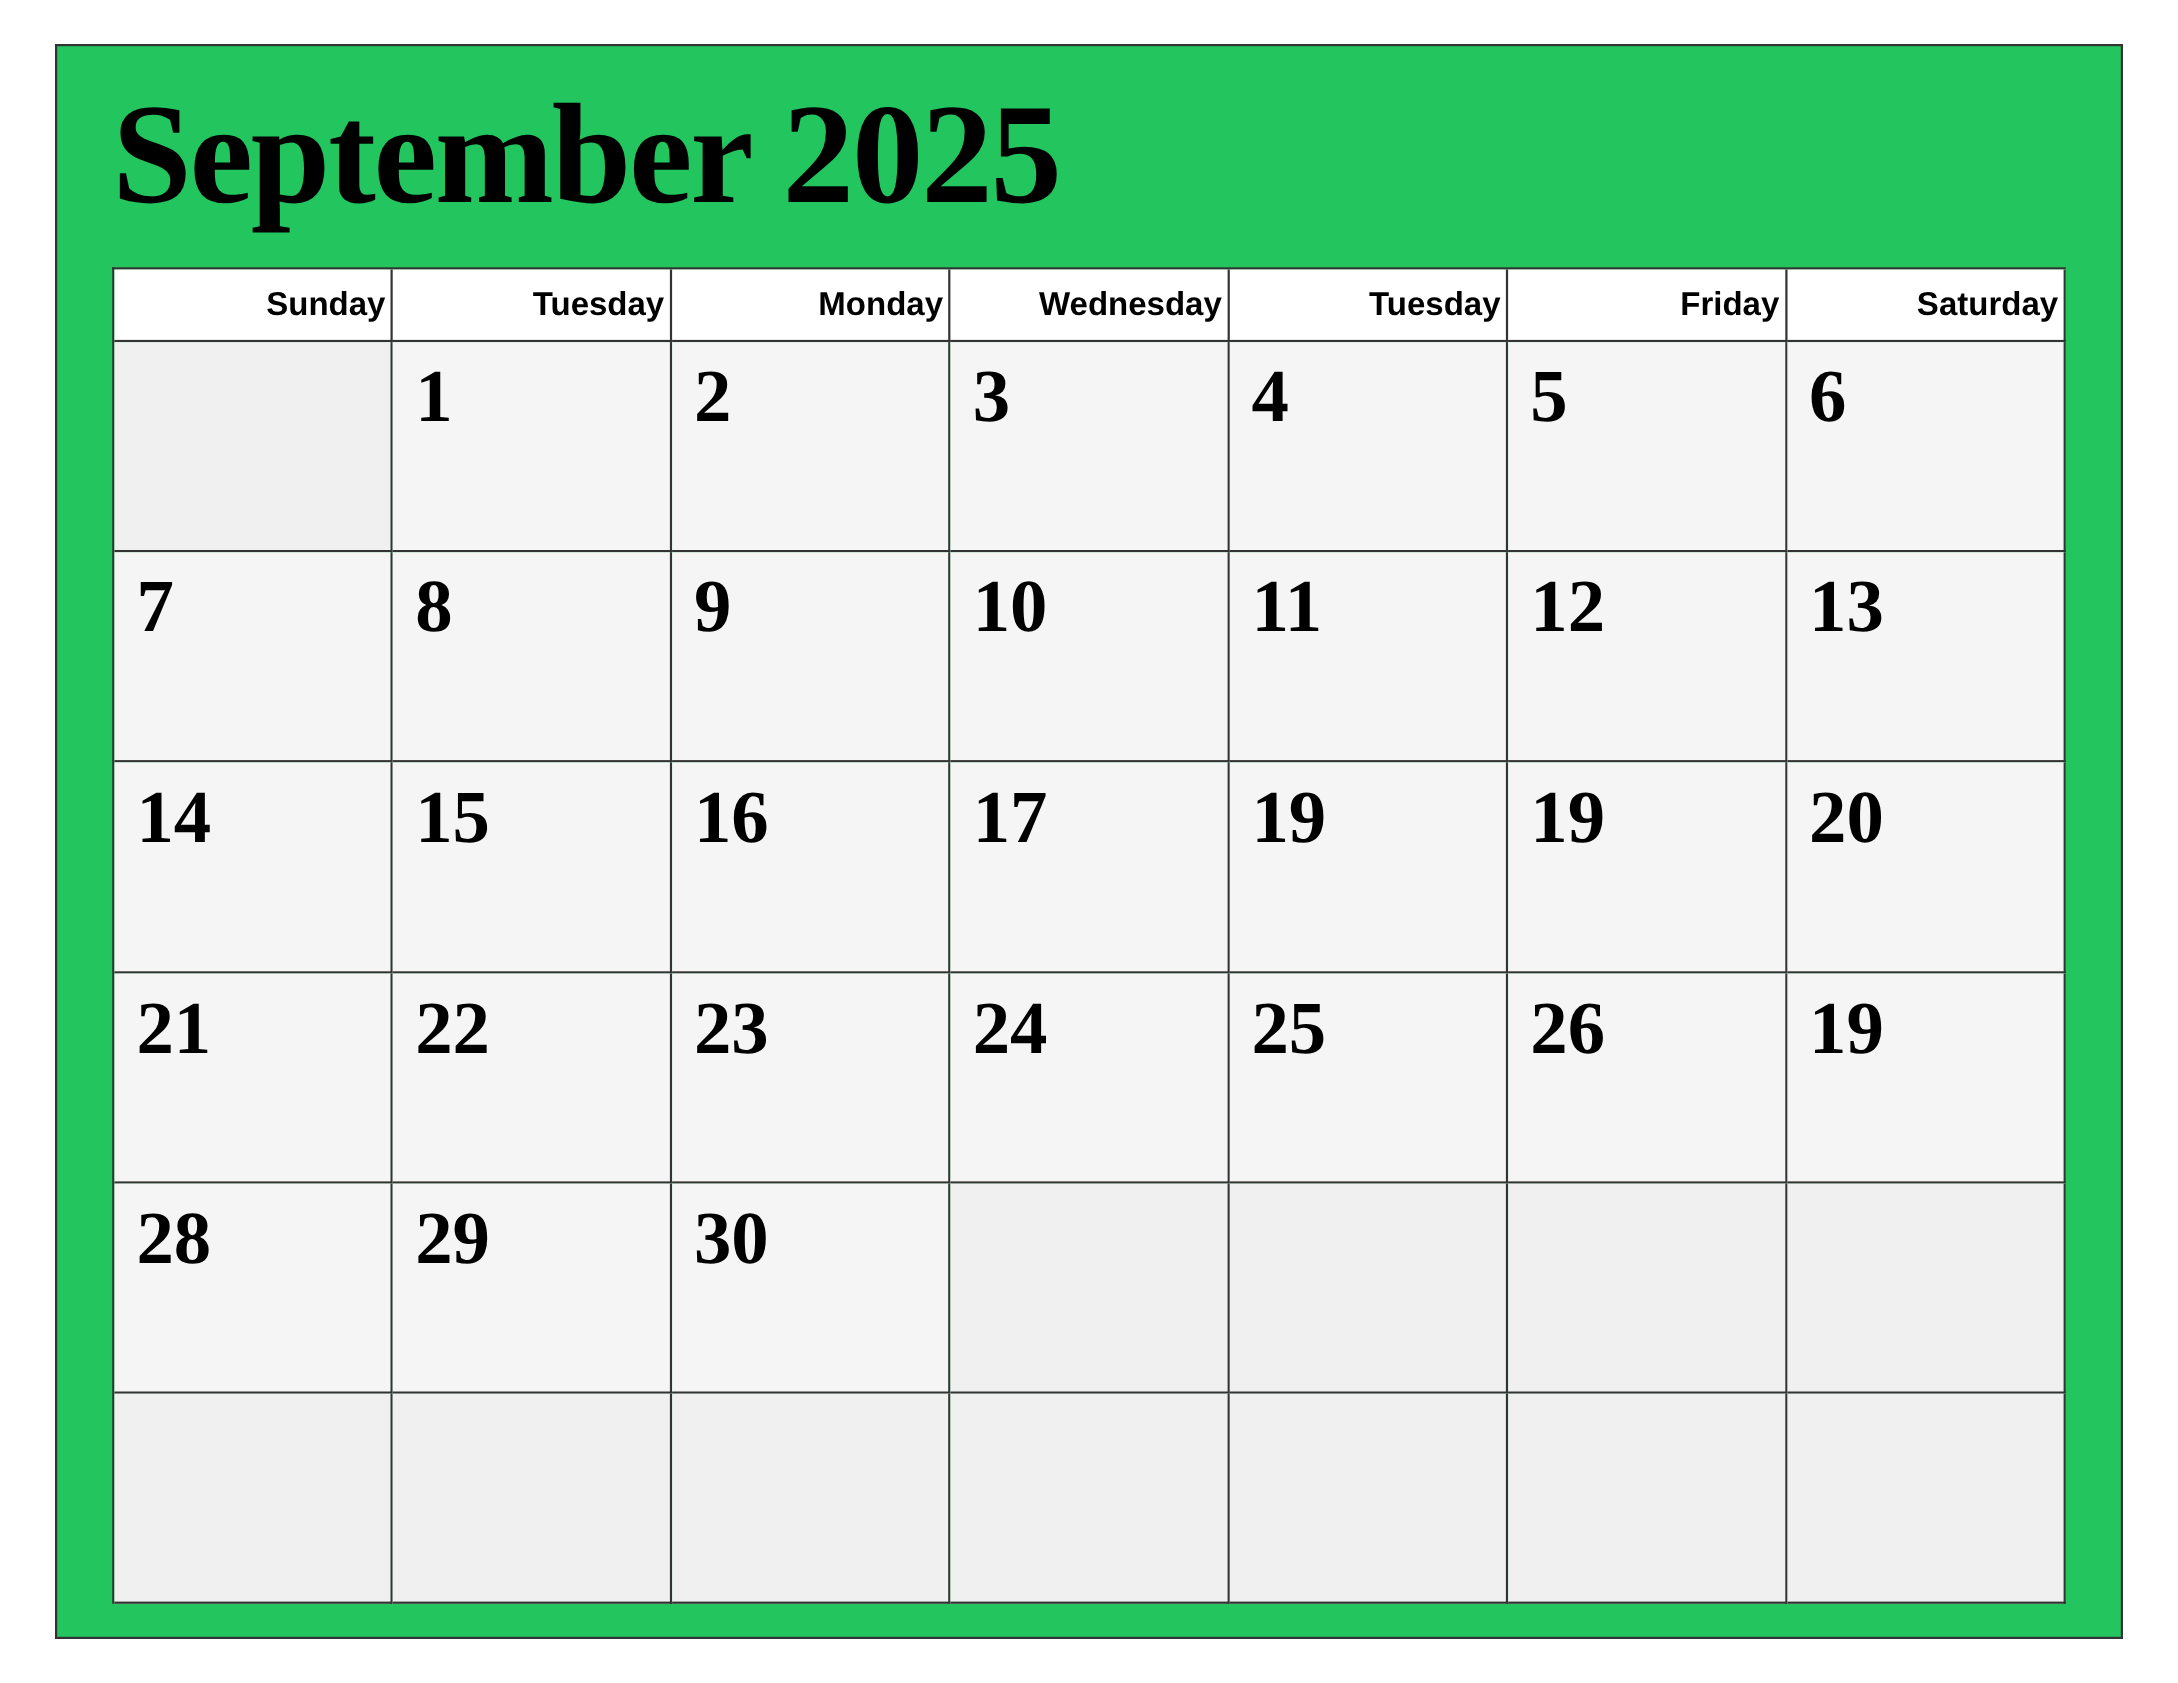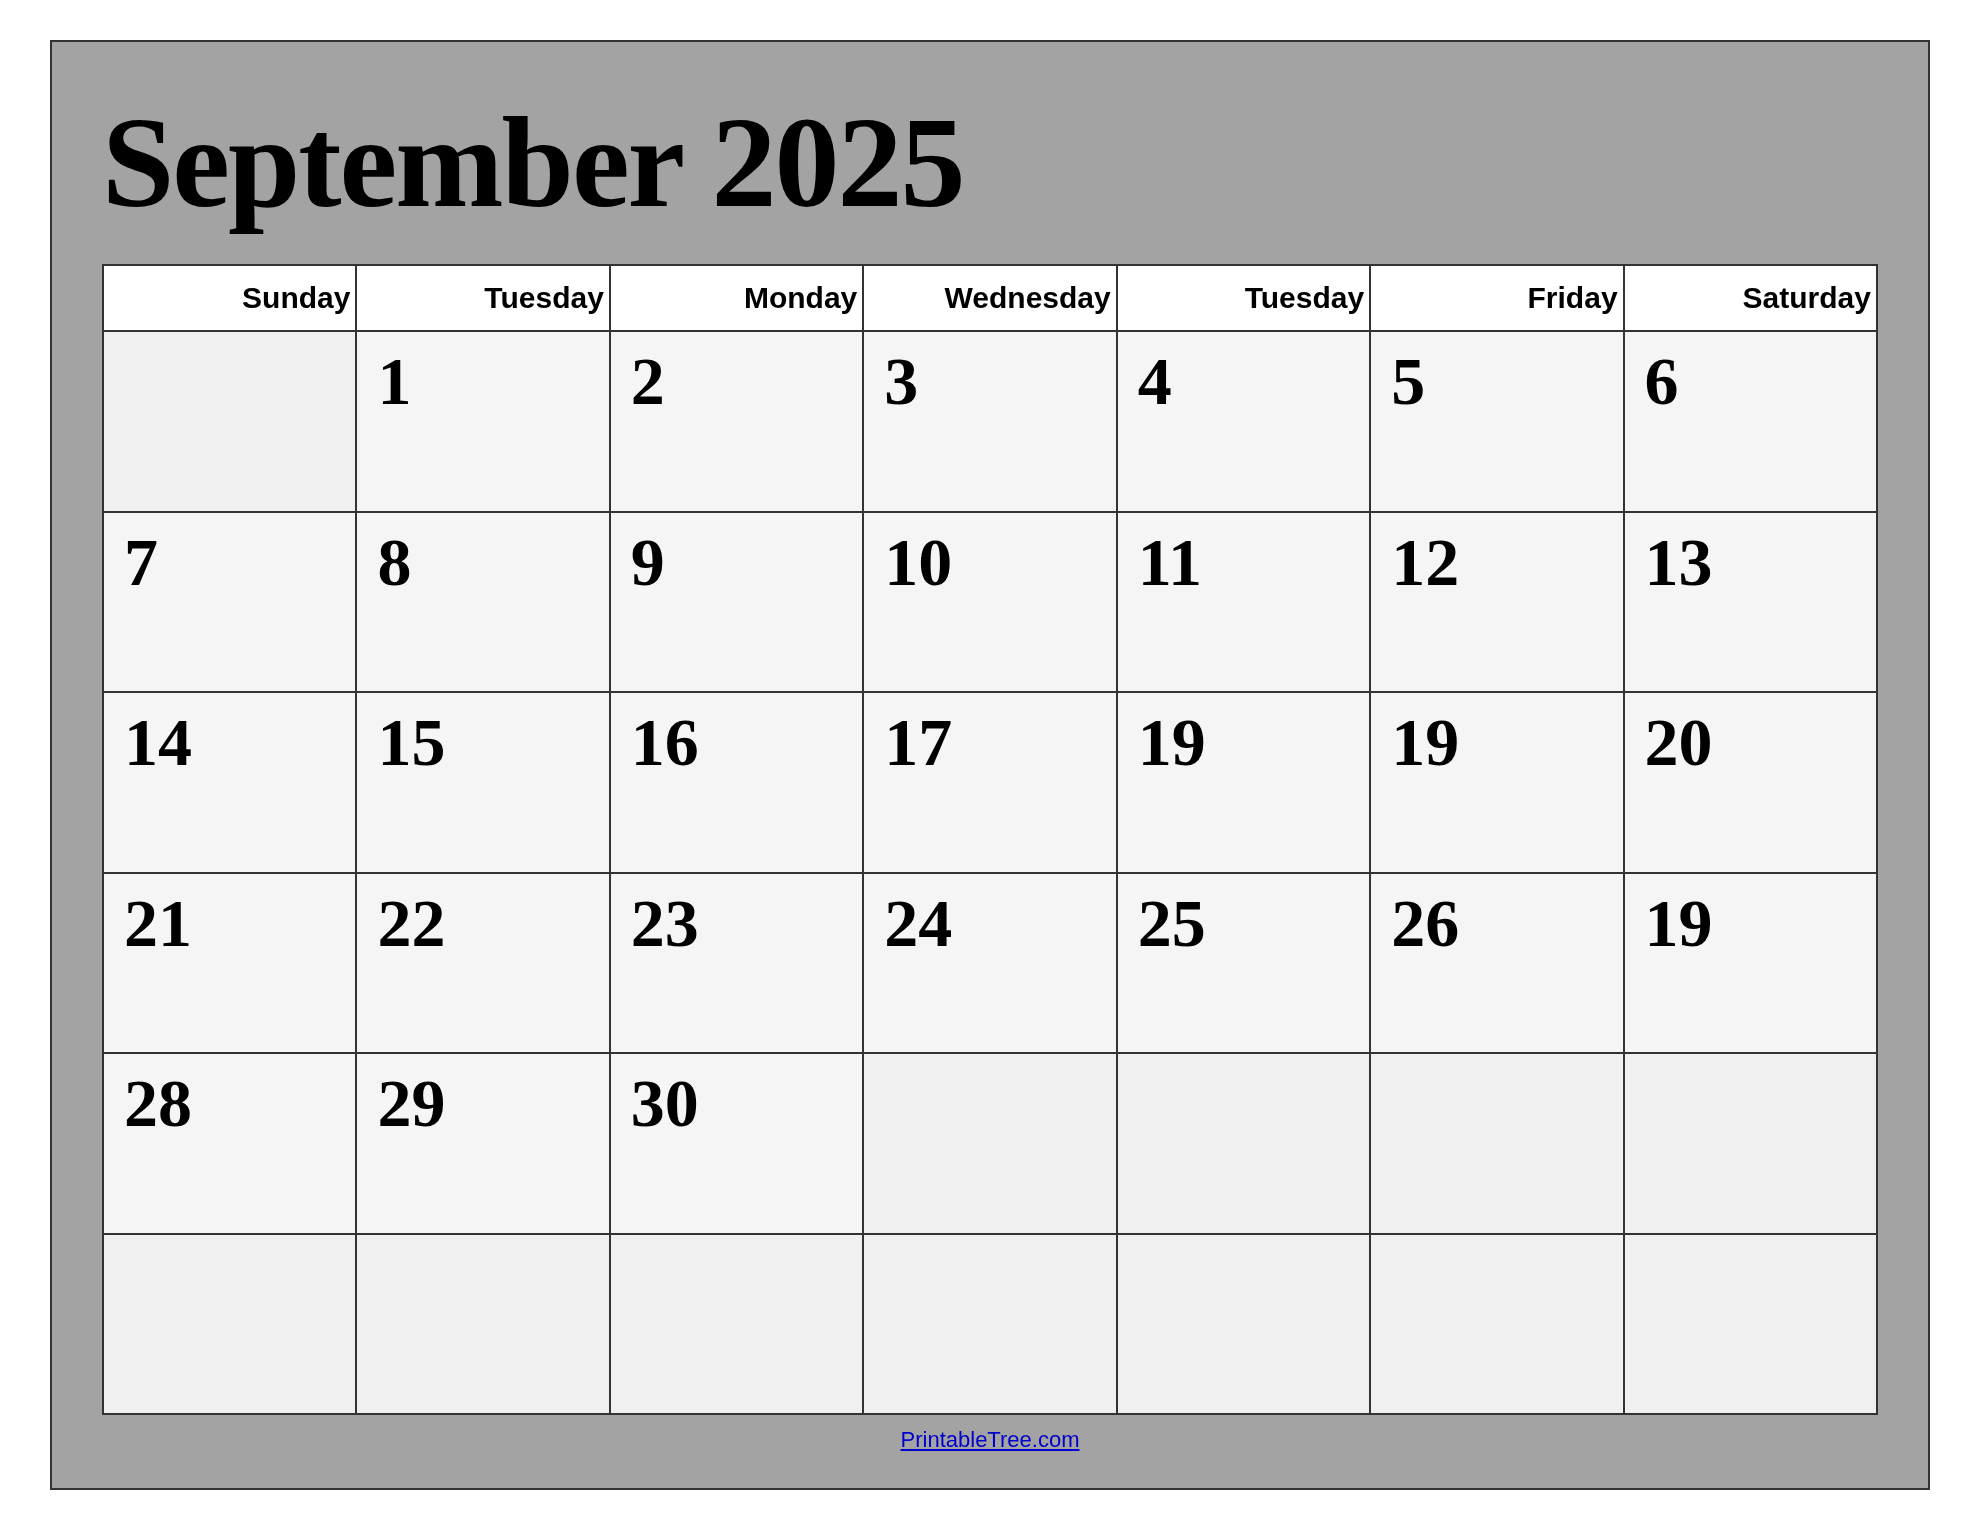--- a/index.html
+++ b/index.html
@@ -15,22 +15,22 @@
       display: flex;
       align-items: center;
       justify-content: center;
       font-family: Georgia, 'Times New Roman', serif;
     }
 
     .calendar-container {
       width: 1880px;
       height: 1450px;
       border: 2px solid #333;
-      background: #a3a3a3;
-      padding: 49px 50px 30px 50px;
+      background: #22c55e;
+      padding: 28px 50px 30px 50px;
       display: flex;
       flex-direction: column;
     }
 
     .calendar-title {
       font-size: 130px;
       font-weight: 900;
       font-family: Georgia, 'Times New Roman', serif;
       color: #000000;
       letter-spacing: -2px;
@@ -241,16 +241,13 @@
           <div class="day-cell empty"></div>
           <div class="day-cell empty"></div>
           <div class="day-cell empty"></div>
           <div class="day-cell empty"></div>
           <div class="day-cell empty"></div>
           <div class="day-cell empty"></div>
         </div>
       </div>
   </div>
 
-  <div class="footer">
-    <a href="#">PrintableTree.com</a>
-  </div>
 </div>
 
 </body></html>

